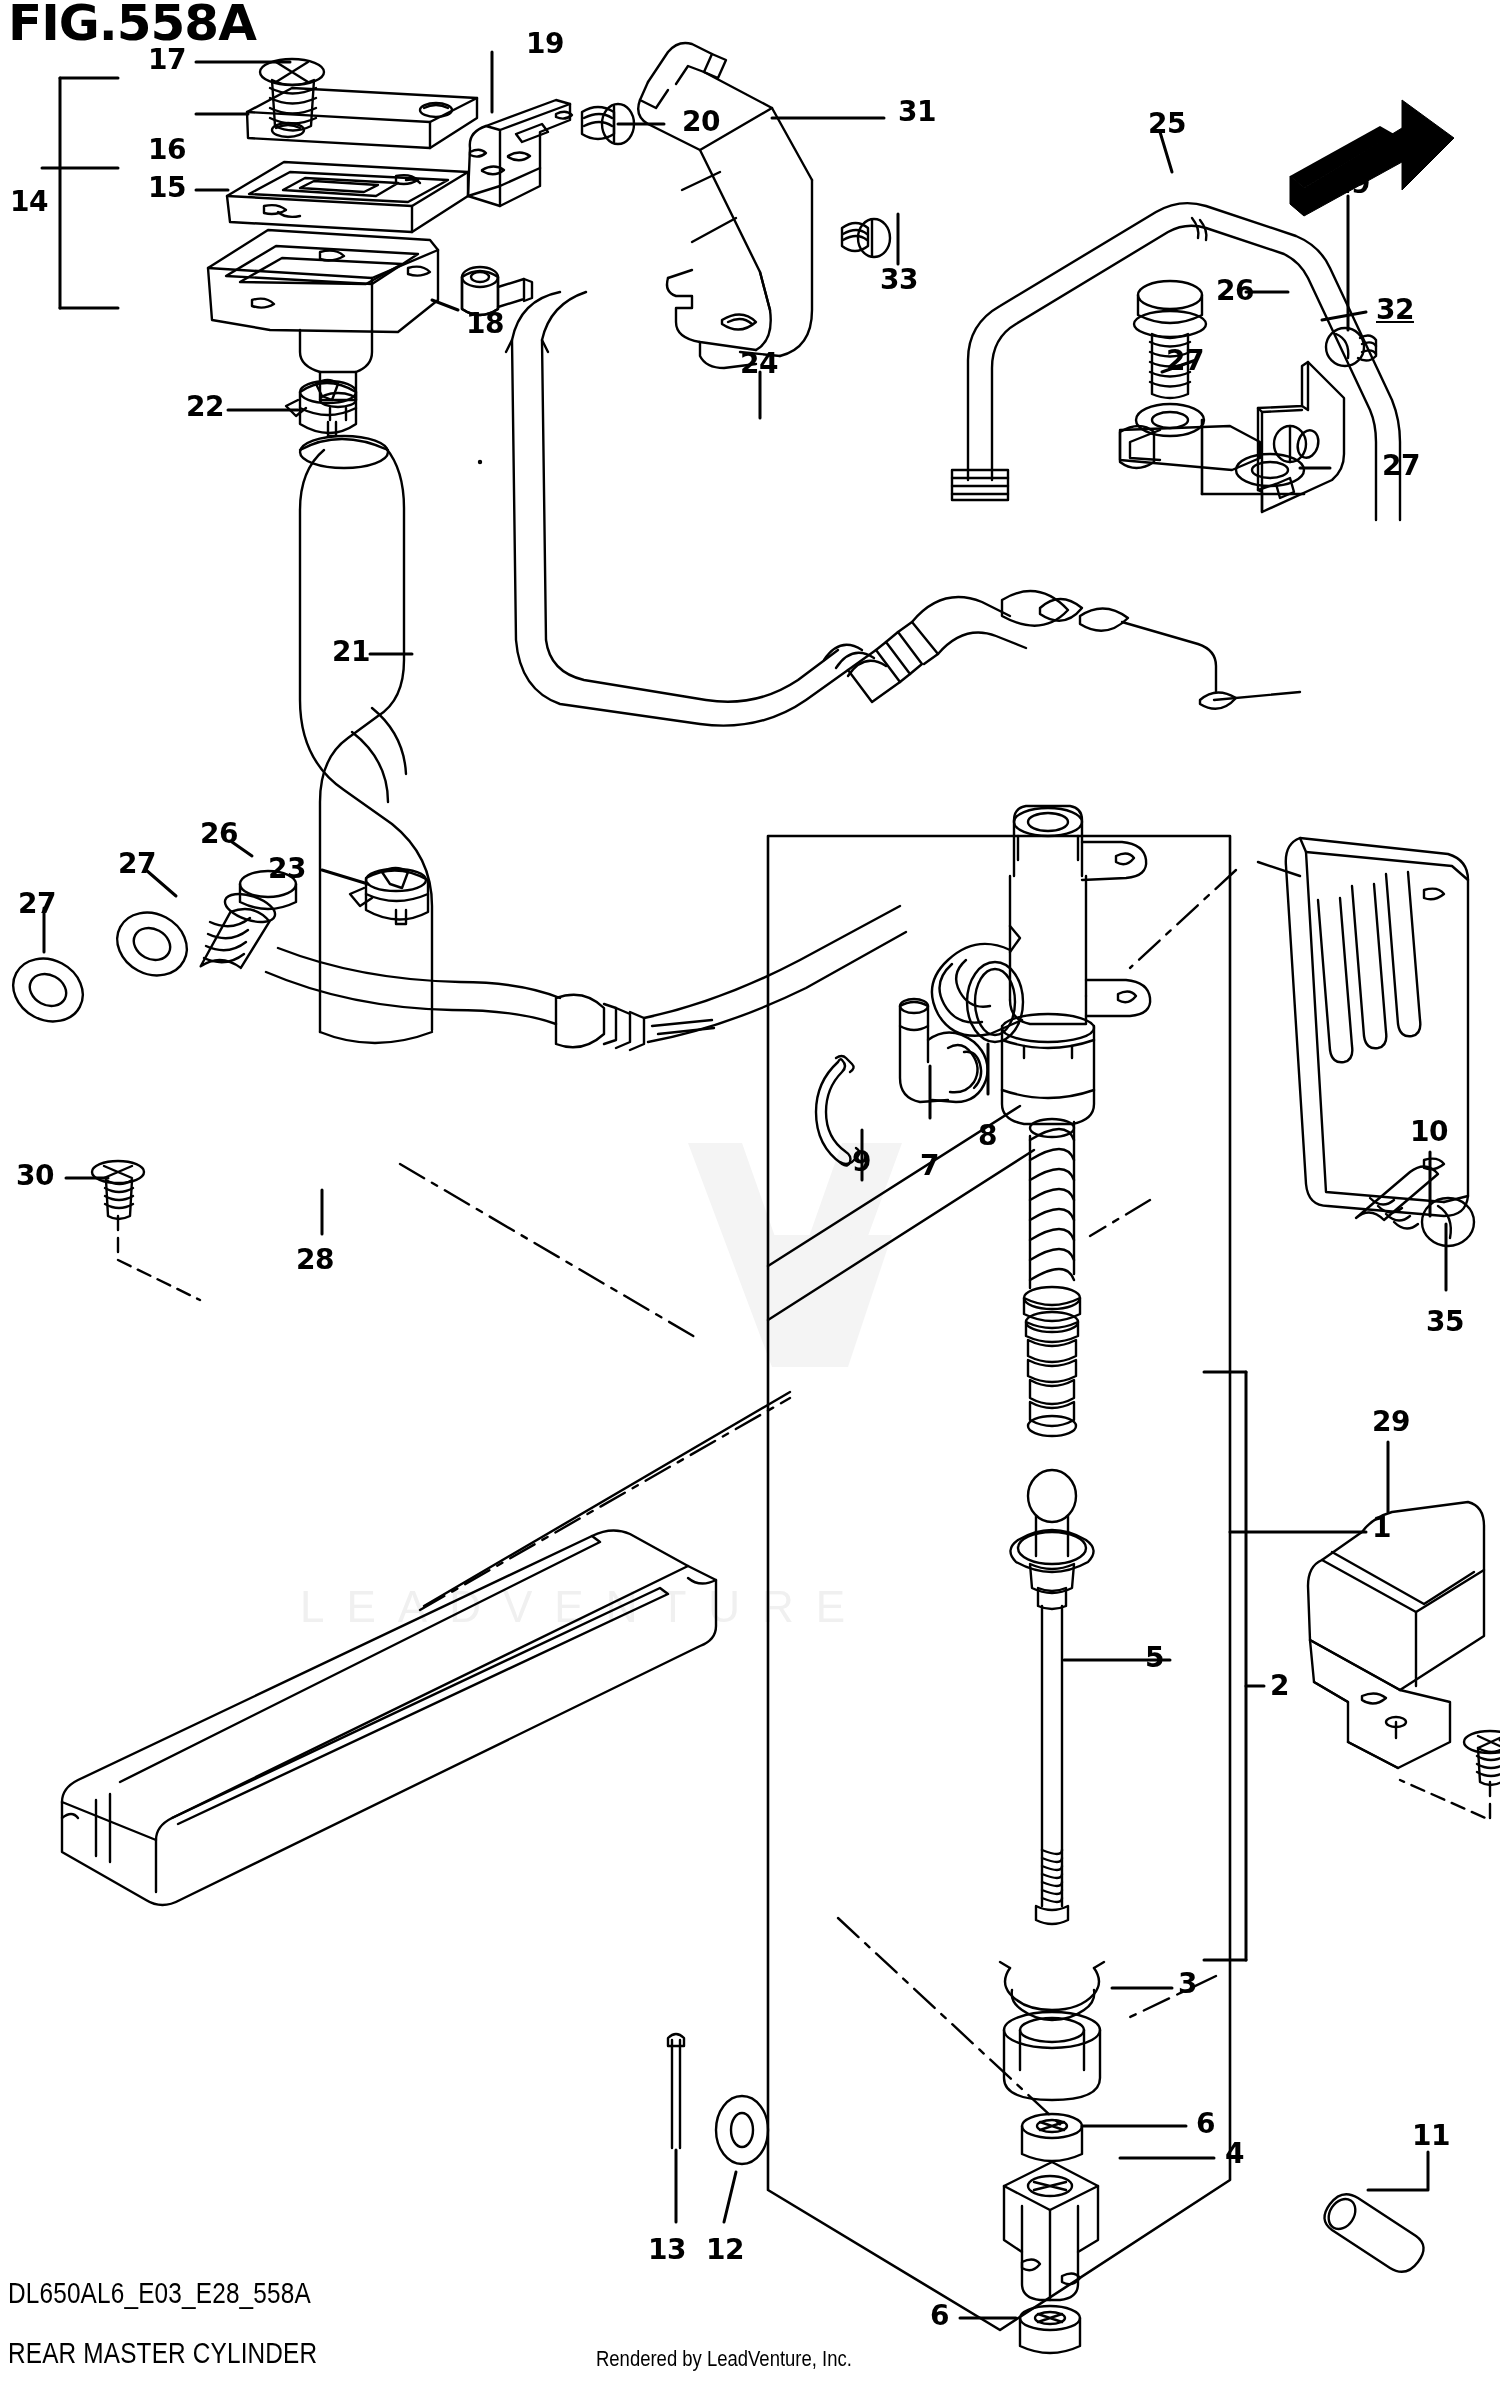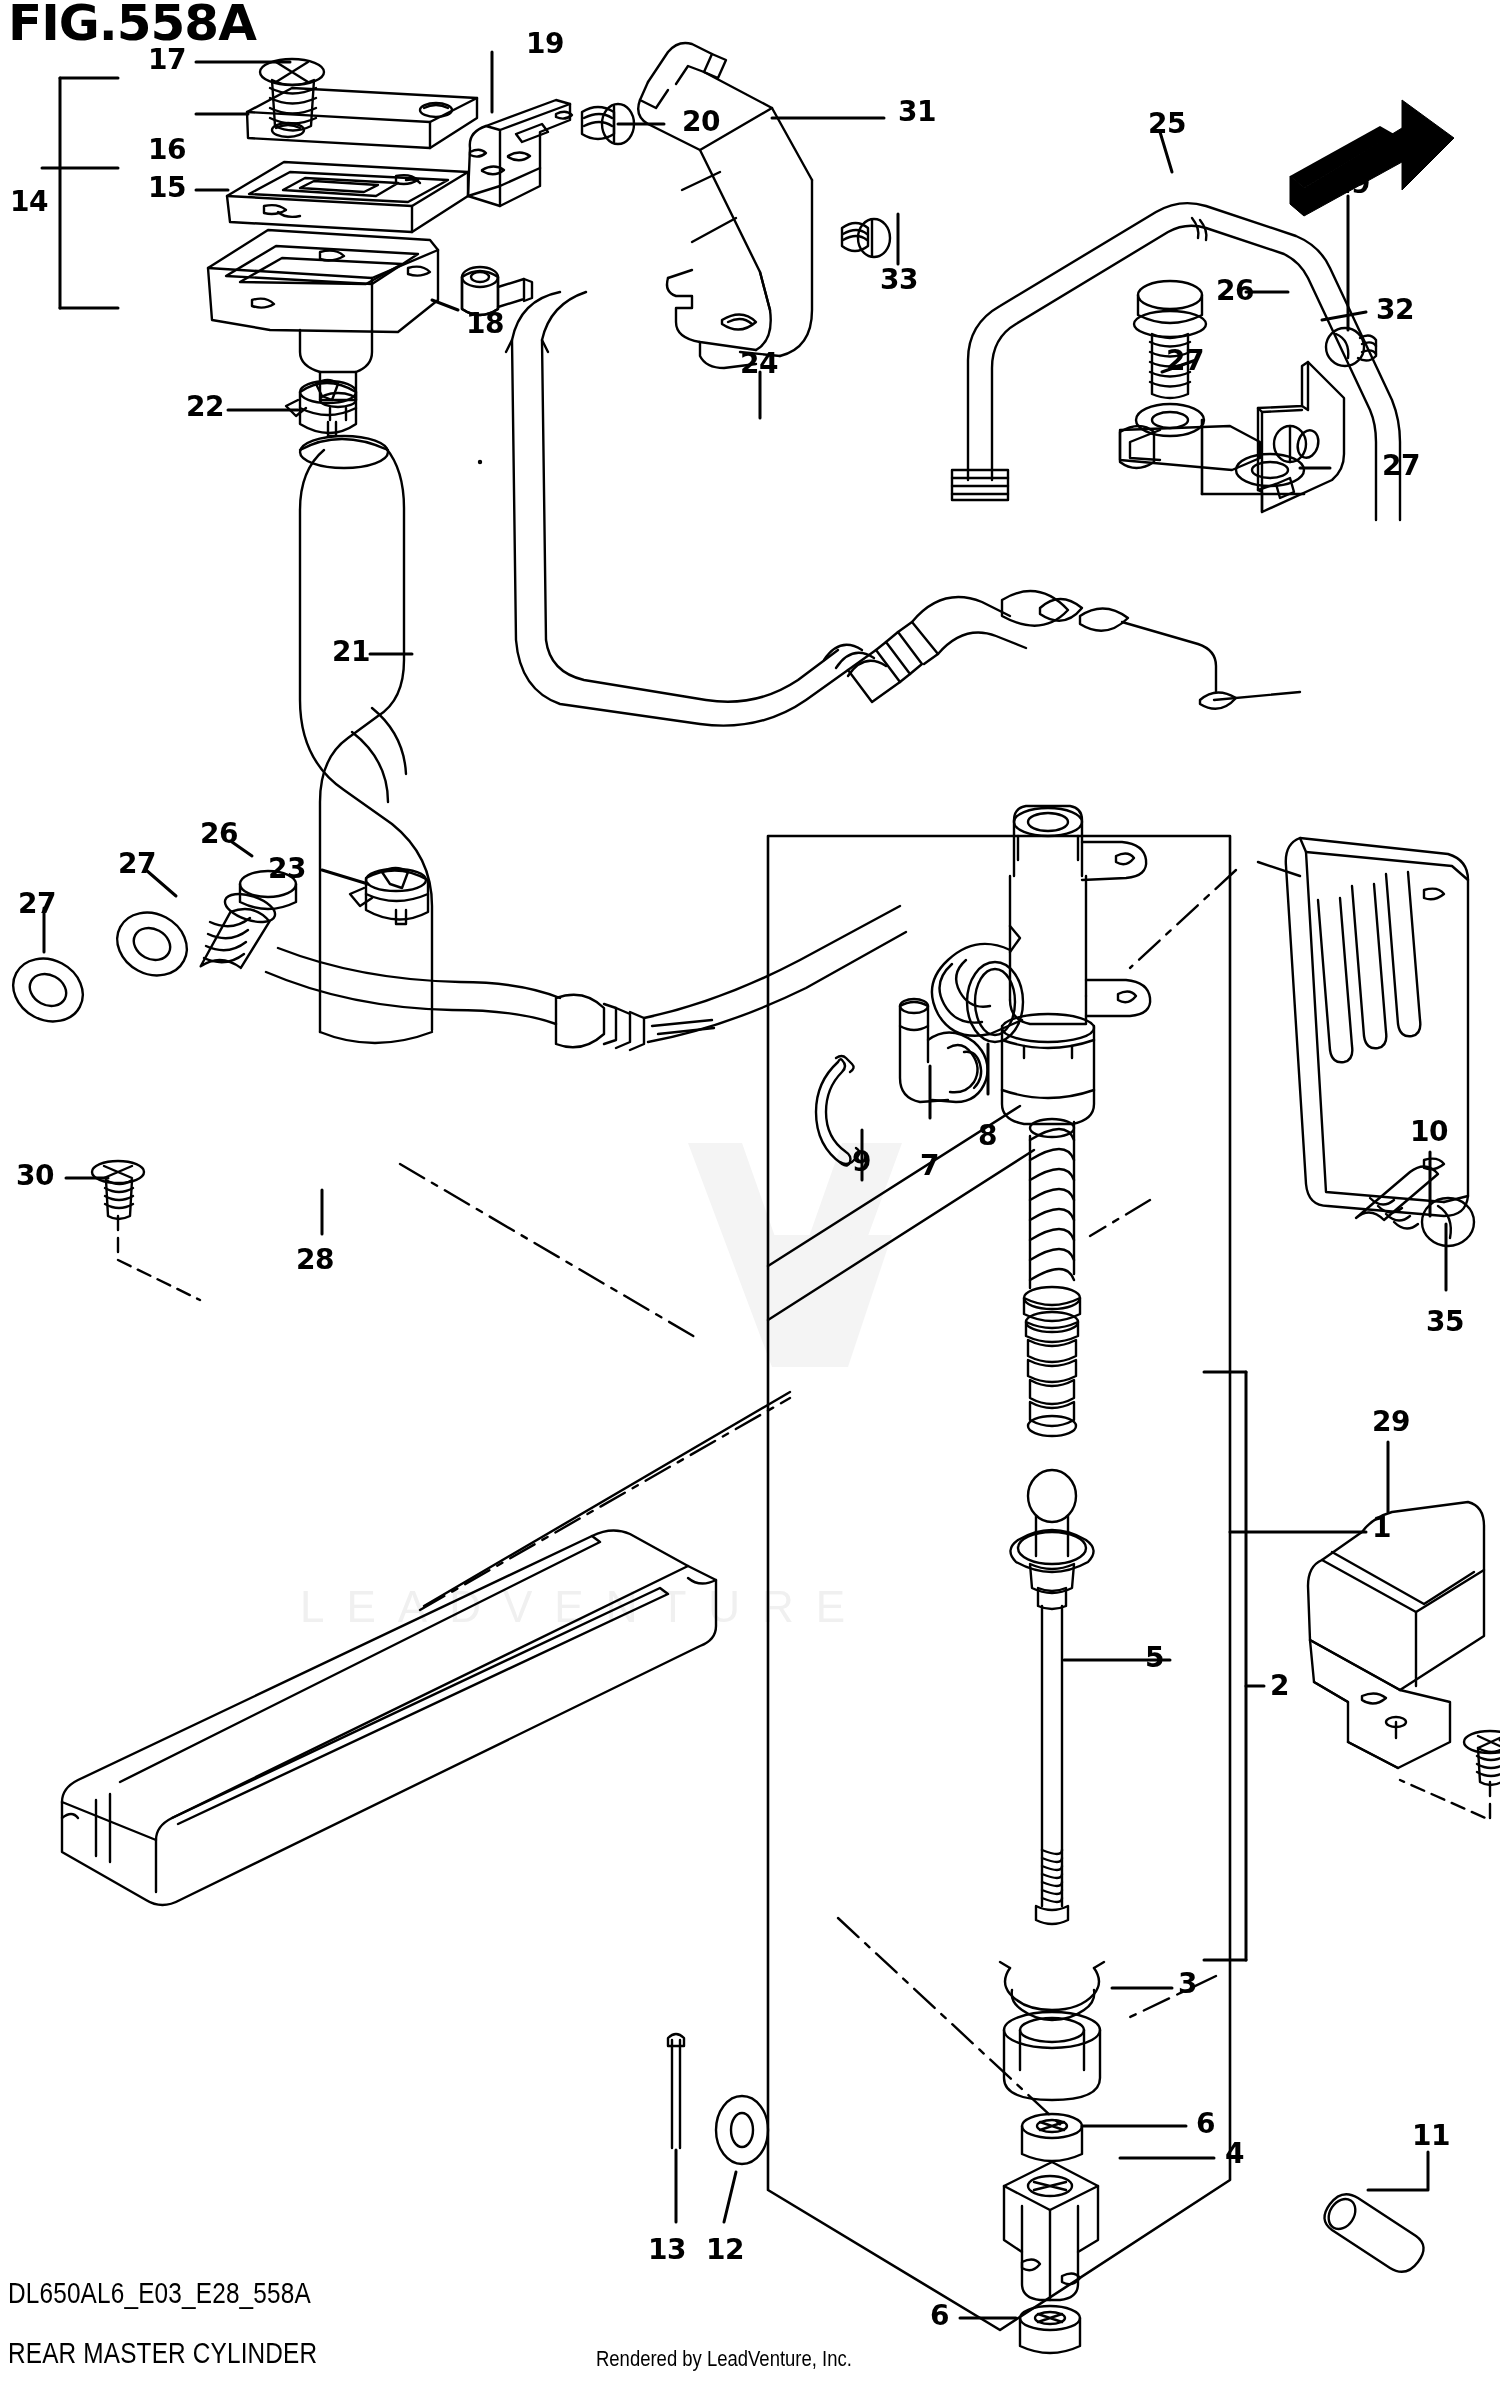--- a/index.html
+++ b/index.html
@@ -655,21 +655,21 @@
   <div class="lbl" style="left:200px;top:820px;">26</div>
   <div class="lbl" style="left:1166px;top:347px;">27</div>
   <div class="lbl" style="left:1382px;top:452px;">27</div>
   <div class="lbl" style="left:118px;top:850px;">27</div>
   <div class="lbl" style="left:18px;top:890px;">27</div>
   <div class="lbl" style="left:296px;top:1246px;">28</div>
   <div class="lbl" style="left:1372px;top:1408px;">29</div>
 
   <div class="lbl" style="left:16px;top:1162px;">30</div>
   <div class="lbl" style="left:898px;top:98px;">31</div>
-  <div class="lbl" style="left:1376px;top:296px;">32</div>
+  <div class="lbl" style="left:1376px;top:296px;text-decoration:underline;">32</div>
   <div class="lbl" style="left:880px;top:266px;">33</div>
   <div class="lbl" style="left:1332px;top:170px;">29</div>
   <div class="lbl" style="left:1426px;top:1308px;text-align:center;">35</div>
 
   <div class="fig-title">FIG.558A</div>
   <div class="footer-code">DL650AL6_E03_E28_558A</div>
   <div class="footer-name">REAR MASTER CYLINDER</div>
   <div class="footer-render">Rendered by LeadVenture, Inc.</div>
 
 </div>

